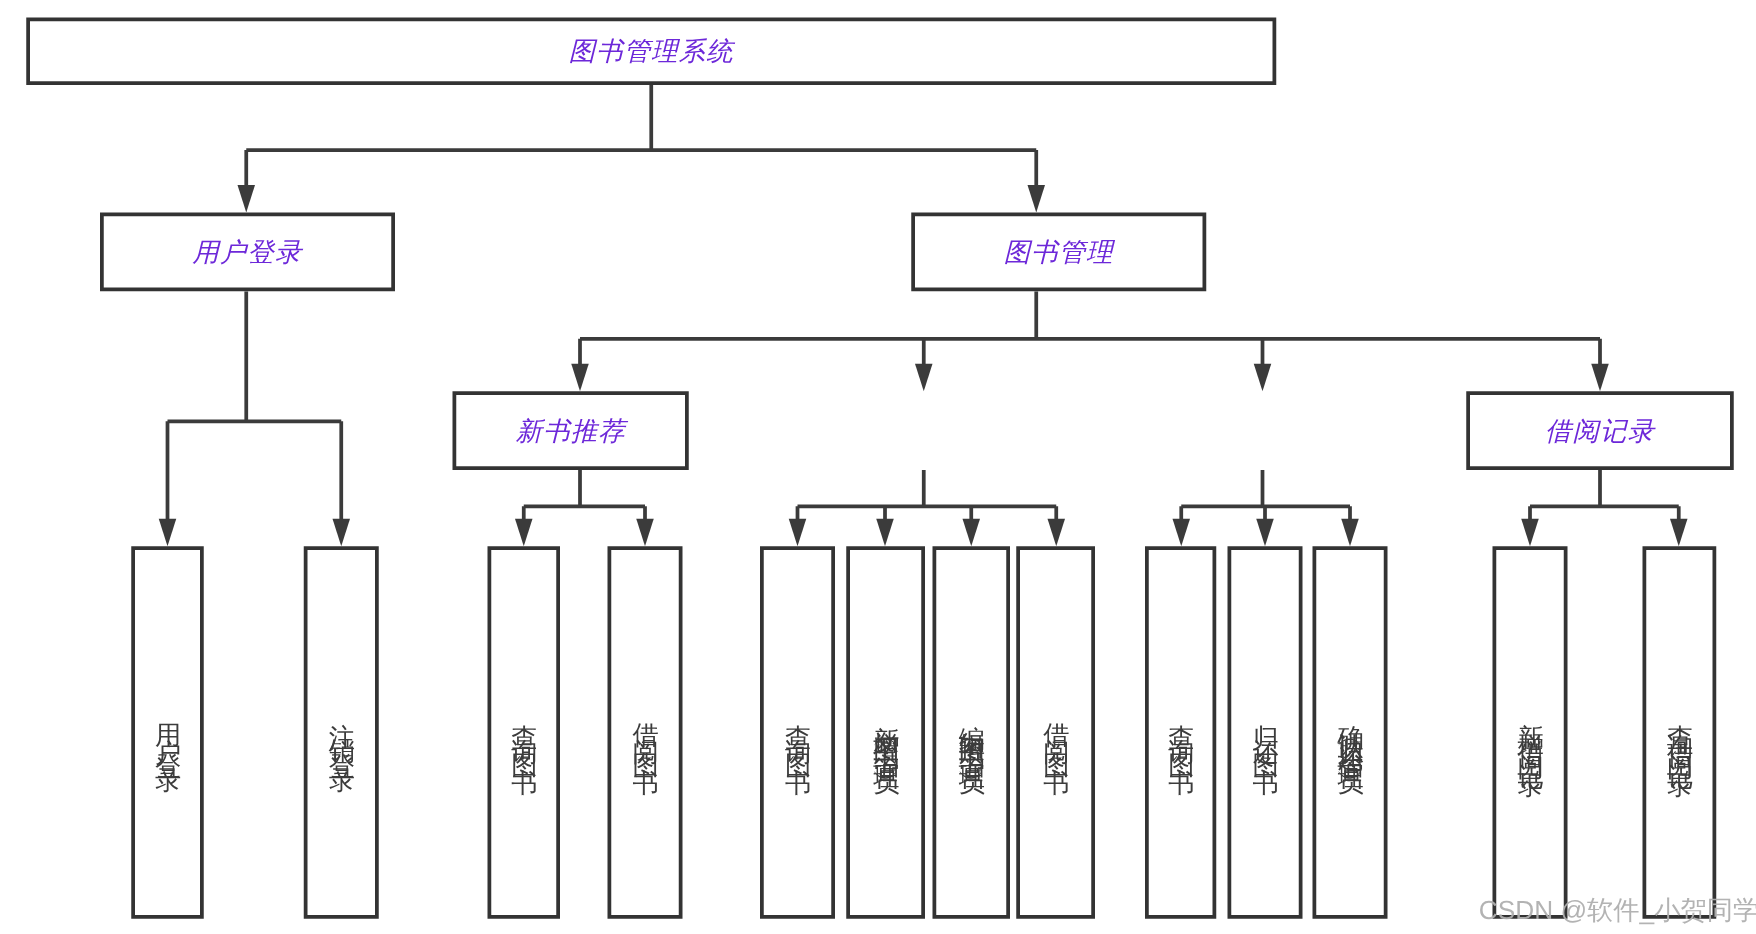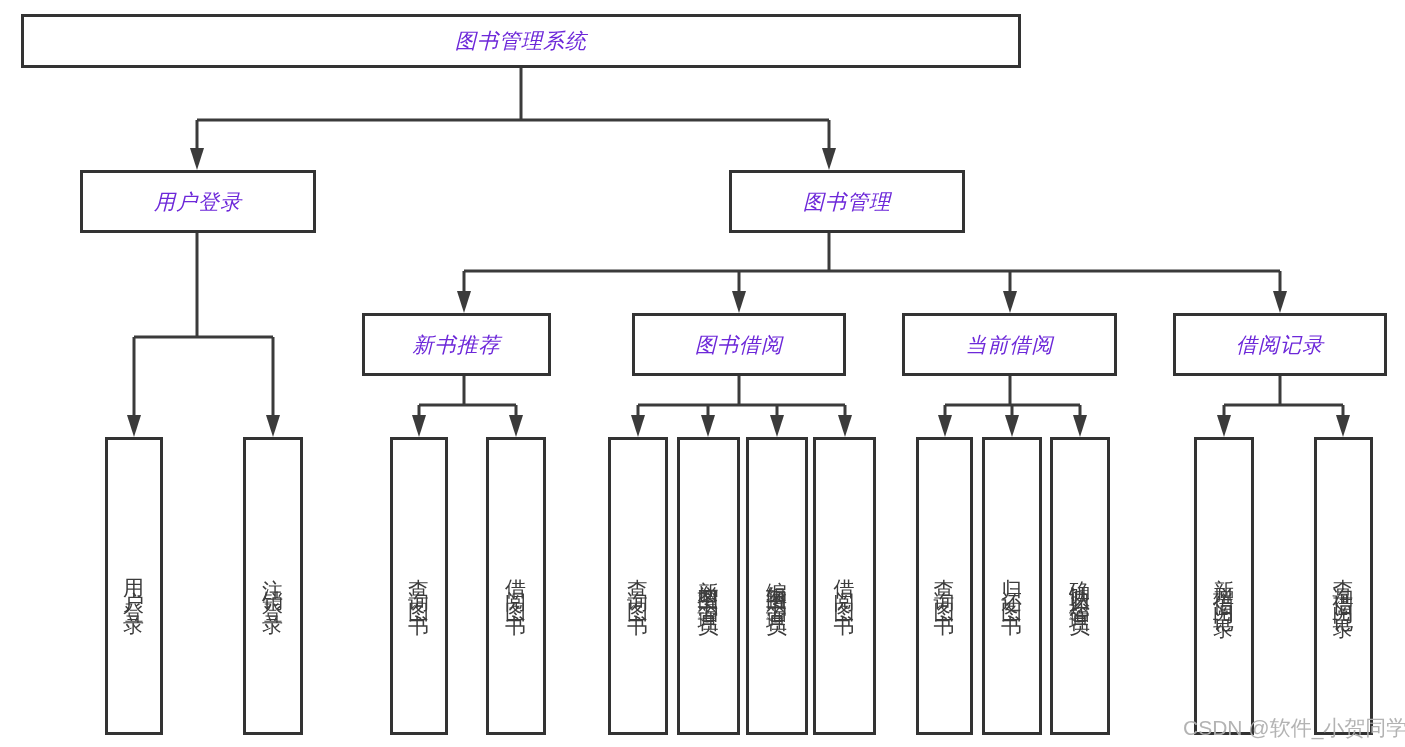--- a/index.html
+++ b/index.html
@@ -128,22 +128,20 @@
       <path d="M1336 415h14L1343 437Z"></path>
     </g>
   </svg>
 
   <div class="hbox" style="left:21px; top:14px; width:1000px; height:54px;">图书管理系统</div>
 
   <div class="hbox" style="left:80px; top:170px; width:236px; height:63px;">用户登录</div>
   <div class="hbox" style="left:714px; top:170px; width:236px; height:63px;margin-left:15px;">图书管理</div>
 
   <div class="hbox" style="left:362px; top:313px; width:189px; height:63px;">新书推荐</div>
-  <div class="hbox" style="left:632px; top:313px; width:214px; height:63px;">图书借阅</div>
-  <div class="hbox" style="left:902px; top:313px; width:215px; height:63px;">当前借阅</div>
   <div class="hbox" style="left:1173px; top:313px; width:214px; height:63px;">借阅记录</div>
 
   <div class="vbox ls4" style="left:105px; top:437px; width:58px; height:298px;">用户登录</div>
   <div class="vbox ls4" style="left:243px; top:437px; width:60px; height:298px;">注销登录</div>
 
   <div class="vbox ls4" style="left:390px; top:437px; width:58px; height:298px;">查询图书</div>
   <div class="vbox ls4" style="left:486px; top:437px; width:60px; height:298px;">借阅图书</div>
 
   <div class="vbox ls4" style="left:608px; top:437px; width:60px; height:298px;">查询图书</div>
   <div class="vbox ls10" style="left:677px; top:437px; width:63px; height:298px;">新增图书（管理员）</div>

